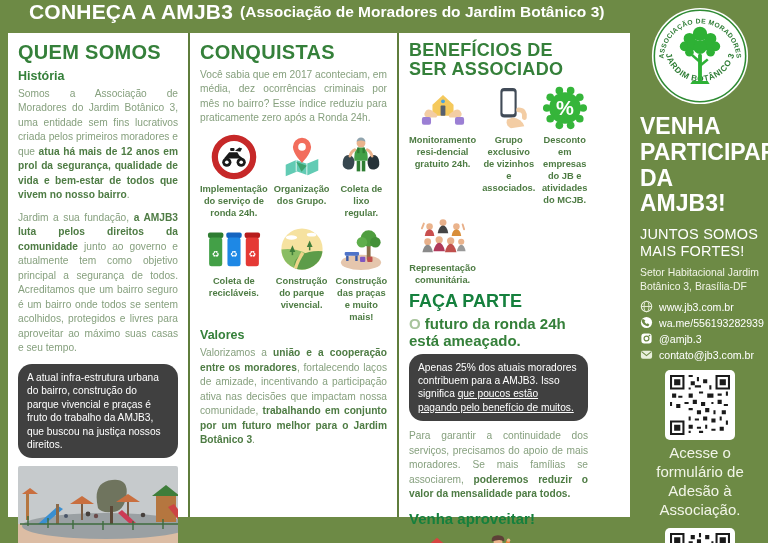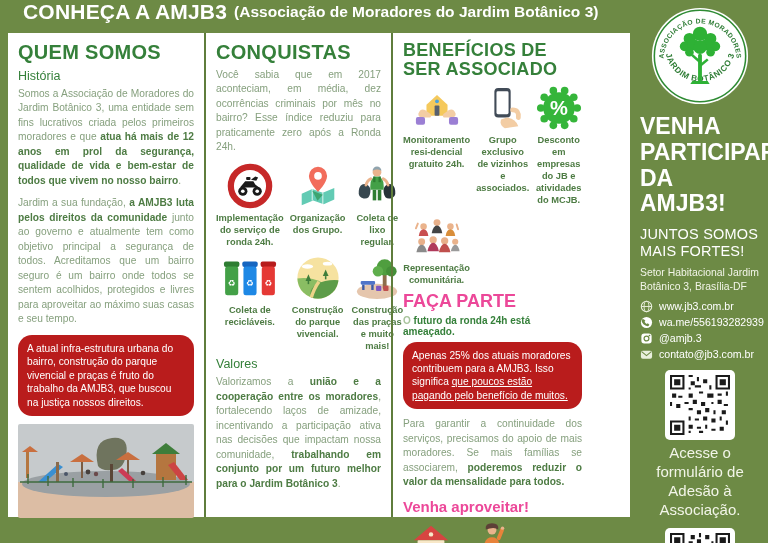--- a/index.html
+++ b/index.html
@@ -3,62 +3,62 @@
 <meta charset="utf-8">
 <style>
   * { box-sizing: border-box; }
   html,body { margin:0; padding:0; }
   body {
     width:768px; height:543px; position:relative; overflow:hidden;
     background:#6d8a45;
     font-family:"Liberation Sans", sans-serif;
   }
   
-  .header { position:absolute; top:0; left:0; height:24px; display:flex; align-items:center; padding-left:23px; white-space:nowrap; }
+  .header { position:absolute; top:0; left:0; height:24px; display:flex; align-items:center; padding-left:29px; white-space:nowrap; }
   .h-title { color:#fff; font-weight:bold; font-size:21px; letter-spacing:.2px; }
   .h-sub   { color:#fff; font-weight:bold; font-size:15.5px; margin-left:7px; }
 
   
   .content { position:absolute; left:8px; top:33px; width:622px; height:484px; background:#ffffff; display:flex; }
   .vdiv { width:2px; background:#5f7d3c; flex:none; }
   .col  { padding:6px 10px 8px; }
-  .col1 { width:196px; }
-  .col2 { width:185px; }
+  .col1 { width:180px; }
+  .col2 { width:207px; }
   .col3 { width:199px; }
 
   .col-title { font-size:20px; font-weight:bold; color:#35803a; letter-spacing:.3px; margin:2px 0 4px; }
   .col3 .col-title { font-size:18px; line-height:1.08; margin-bottom:5px; }
-  .sub-title { font-size:12.5px; font-weight:normal; color:#35803a; margin:5px 0 4px; }
-  .fp-title  { font-size:18px; font-weight:bold; color:#ec4899; margin:4px 0 3px; }
+  .sub-title { font-size:12.5px; font-weight:bold; color:#35803a; margin:5px 0 4px; }
+  .fp-title  { font-size:18px; font-weight:bold; color:#15803d; margin:4px 0 3px; }
 
   .body { font-size:10.2px; line-height:1.42; color:#86a07e; text-align:justify; margin:0 0 8px; }
   .body b { color:#4e7c44; }
 
-  .green-box { background:#b91c1c; color:#fff; border-radius:14px; padding:7px 9px; font-size:10.2px; line-height:1.32; margin:2px 0 8px; }
+  .green-box { background:#404040; color:#fff; border-radius:14px; padding:7px 9px; font-size:10.2px; line-height:1.32; margin:2px 0 8px; }
   .green-box .u { text-decoration:underline; }
 
-  .warn { font-size:10px; font-weight:bold; color:#35803a; margin:0 0 5px; }
+  .warn { font-size:15px; font-weight:bold; color:#35803a; margin:0 0 5px; }
   .warn .o { color:#a8c49c; }
 
   .icon-grid { display:grid; grid-template-columns:1fr 1fr 1fr; column-gap:6px; row-gap:7px; text-align:center; margin:5px 0 4px; }
   .cell { display:flex; flex-direction:column; align-items:center; }
   .cell svg { width:46px; height:46px; flex:none; }
   .cell .wide { width:54px; }
   .cap { font-size:9.3px; font-weight:bold; color:#4e7c44; line-height:1.3; margin-top:3px; }
 
   .photo { margin-top:3px; border-radius:2px; overflow:hidden; }
   .photo svg { display:block; }
 
   
   .sidebar { position:absolute; left:630px; top:0; width:138px; height:543px; padding:4px 8px 0 10px; color:#fff; }
   .logo { display:block; margin:2px auto 4px; width:100px; height:100px; }
   .cta1 { font-size:23px; font-weight:bold; line-height:1.12; margin:8px 0 9px; }
   .cta2 { font-size:14.5px; font-weight:normal; line-height:1.15; margin:0 0 7px; letter-spacing:.2px; }
   .addr { font-size:10.4px; line-height:1.3; margin-bottom:7px; color:#f2f5e8; }
-  .contact { display:flex; align-items:flex-start; gap:6px; font-size:10.6px; margin:3px 0; color:#ffffff; }
+  .contact { display:flex; align-items:center; gap:6px; font-size:10.6px; margin:3px 0; color:#ffffff; }
   .contact svg { width:13px; height:13px; flex:none; }
   .qr-wrap { width:70px; height:70px; background:#fff; border-radius:5px; margin:9px auto 4px; padding:5px; }
   .qr-wrap svg { display:block; width:60px; height:60px; }
   .qr-cap { font-size:15px; text-align:center; line-height:1.25; color:#f2f5e8; margin-bottom:2px; }
 </style>
 </head>
 <body>
 
 <div class="header">
   <span class="h-title">CONHEÇA A AMJB3</span>

